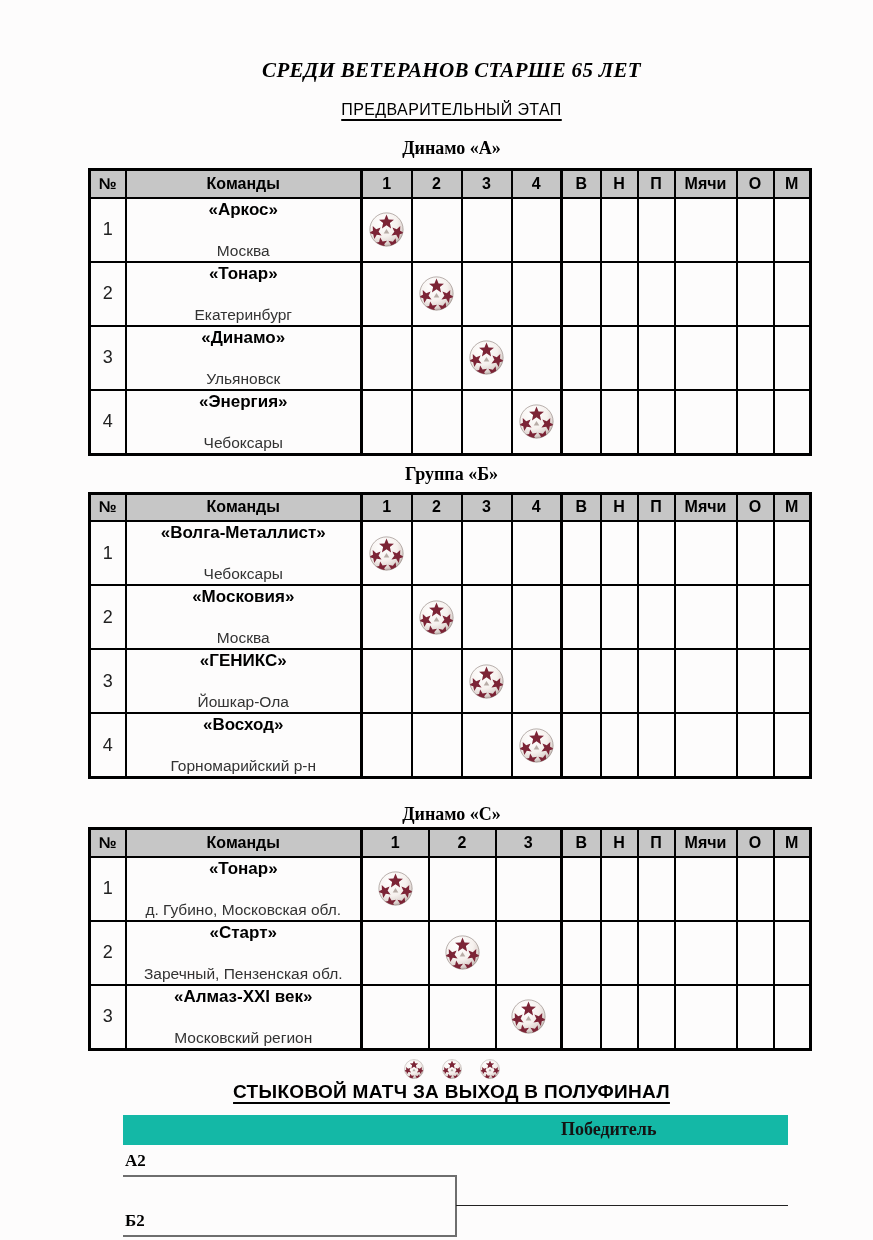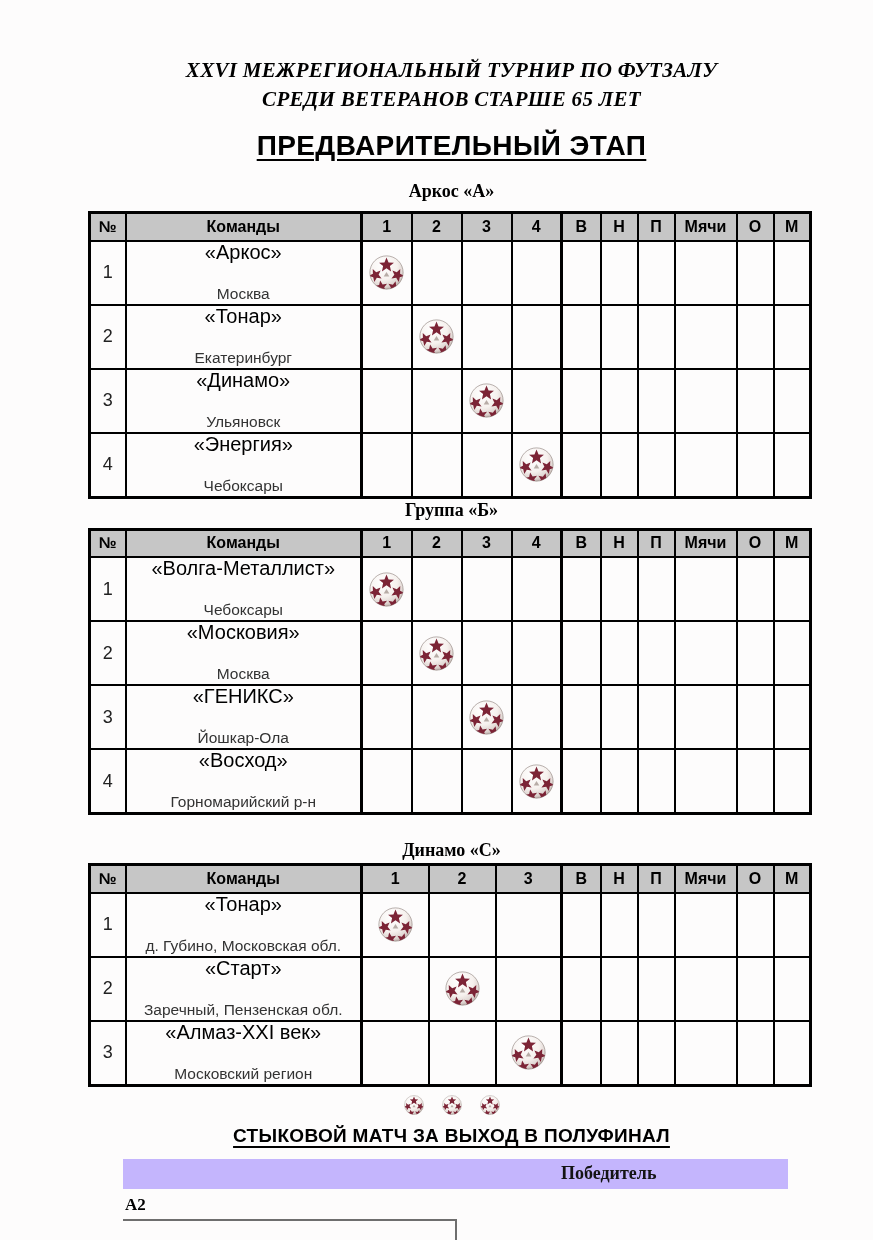--- a/index.html
+++ b/index.html
@@ -12,29 +12,29 @@
 
   
   .title{
     margin-top:56px;text-align:center;
     font-family:"Liberation Serif", serif;
     font-weight:bold;font-style:italic;
     font-size:21px;line-height:29px;letter-spacing:.3px;
   }
   .stage-heading{
     margin-top:16px;text-align:center;
-    font-weight:bold;font-size:28px;letter-spacing:.4px;
+    font-weight:normal;font-size:16px;letter-spacing:.4px;
     text-decoration:underline;text-decoration-thickness:2px;text-underline-offset:4px;
   }
   .group-title{
     text-align:center;font-family:"Liberation Serif", serif;
     font-weight:bold;font-size:18px;line-height:22px;margin:0;
   }
   #ga-title{margin-top:18px;}
-  #gb-title{margin-top:0;}
+  #gb-title{margin-top:7px;}
   #gc-title{margin-top:24px;}
 
   
   table.group{
     border-collapse:collapse;table-layout:fixed;
     width:723px;margin-top:9px;
     border:3px solid #000;
   }
   #gb-table{margin-top:7px;}
   #gc-table{margin-top:2px;}
@@ -43,41 +43,41 @@
   }
   table.group thead tr{height:28px;}
   table.group tbody tr{height:46px;}
   table.group th{
     background:#c6c6c6;font-weight:bold;font-size:16px;text-align:center;
   }
   td.num{
     text-align:center;font-size:18px;font-weight:400;color:#222;
   }
   td.teamcell{text-align:center;line-height:21px;}
-  .team-name{font-weight:normal;font-size:20px;}
+  .team-name{font-weight:bold;font-size:17px;}
   .team-city{font-size:15.5px;color:#333;margin-top:20px;}
   td.mc, td.sc{text-align:center;vertical-align:middle;}
   .bl{border-left:3px solid #000 !important;}
 
   .ball{width:35px;height:35px;display:block;margin:0 auto;}
   .ball-small{width:20px;height:20px;display:block;}
 
   .balls-row{
     margin-top:8px;display:flex;justify-content:center;gap:18px;height:20px;
   }
 
   
   .playoff-heading{
-    margin-top:10px;text-align:center;
+    margin-top:2px;text-align:center;
     font-weight:bold;font-size:19px;letter-spacing:.3px;
     text-decoration:underline;text-decoration-thickness:2px;text-underline-offset:4px;
   }
   .winner-bar{
     margin-top:12px;margin-left:35px;width:665px;height:30px;
-    background:#c4b5fd;position:relative;
+    background:#14b8a6;position:relative;
   }
   .winner-bar span{
     position:absolute;left:438px;top:4px;
     font-family:"Liberation Serif", serif;font-weight:bold;font-size:18px;color:#141414;
   }
   .bracket{
     margin-top:4px;margin-left:35px;width:665px;height:110px;position:relative;
     font-family:"Liberation Serif", serif;font-weight:bold;font-size:17px;
   }
   .slot-a{position:absolute;top:2px;left:2px;}
@@ -113,27 +113,26 @@
         <path d="M20,19.5 L23.2,24.6 L16.8,24.6 Z" fill="#b7aca6"></path>
       </g>
     </g>
   </defs>
 </svg>
 
 <div class="page">
   <div class="content">
 
     <div class="title">
-      <div>XXVI МЕЖРЕГИОНАЛЬНЫЙ ТУРНИР ПО ФУТЗАЛУ</div>
       <div>СРЕДИ ВЕТЕРАНОВ СТАРШЕ 65 ЛЕТ</div>
     </div>
 
     <div class="stage-heading">ПРЕДВАРИТЕЛЬНЫЙ ЭТАП</div>
 
-    <h3 class="group-title" id="ga-title">Аркос «А»</h3>
+    <h3 class="group-title" id="ga-title">Динамо «А»</h3>
     <table class="group" id="ga-table">
       <colgroup>
         <col style="width:36px">
           <col style="width:236px">
         <col style="width:50px">
           <col style="width:50px">
           <col style="width:50px">
           <col style="width:50px">
         <col style="width:39px">
           <col style="width:37px">

